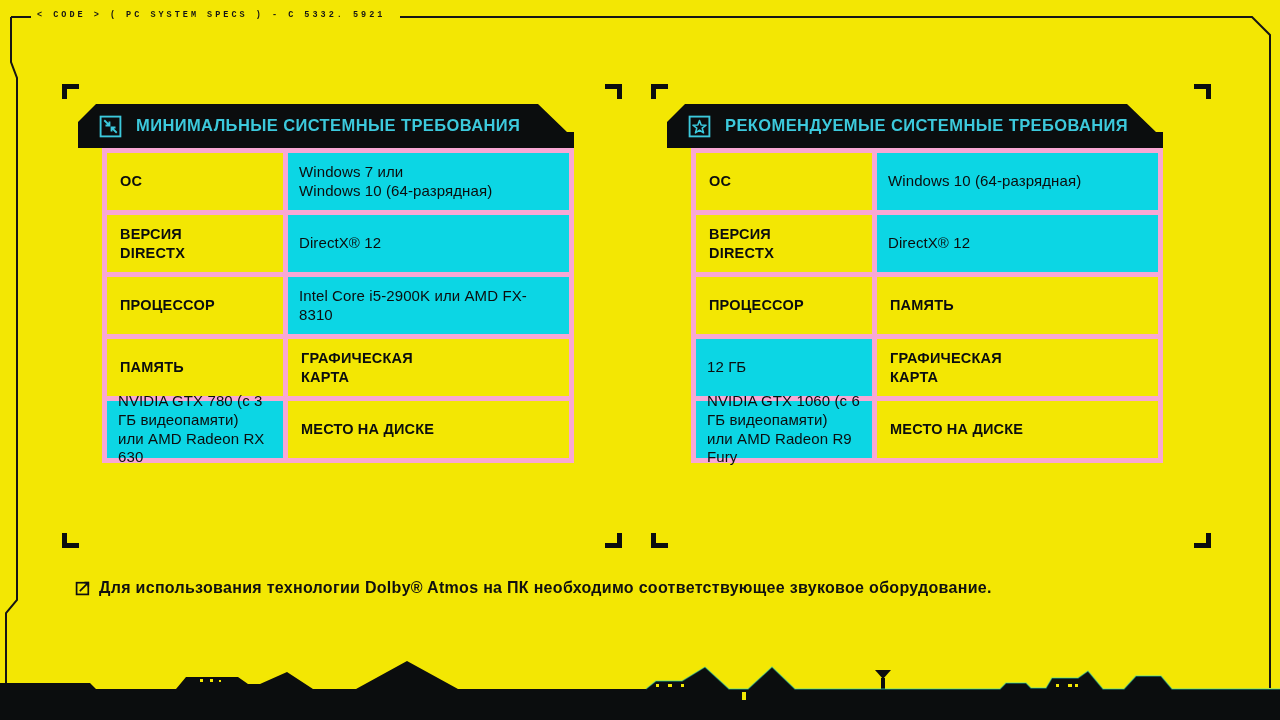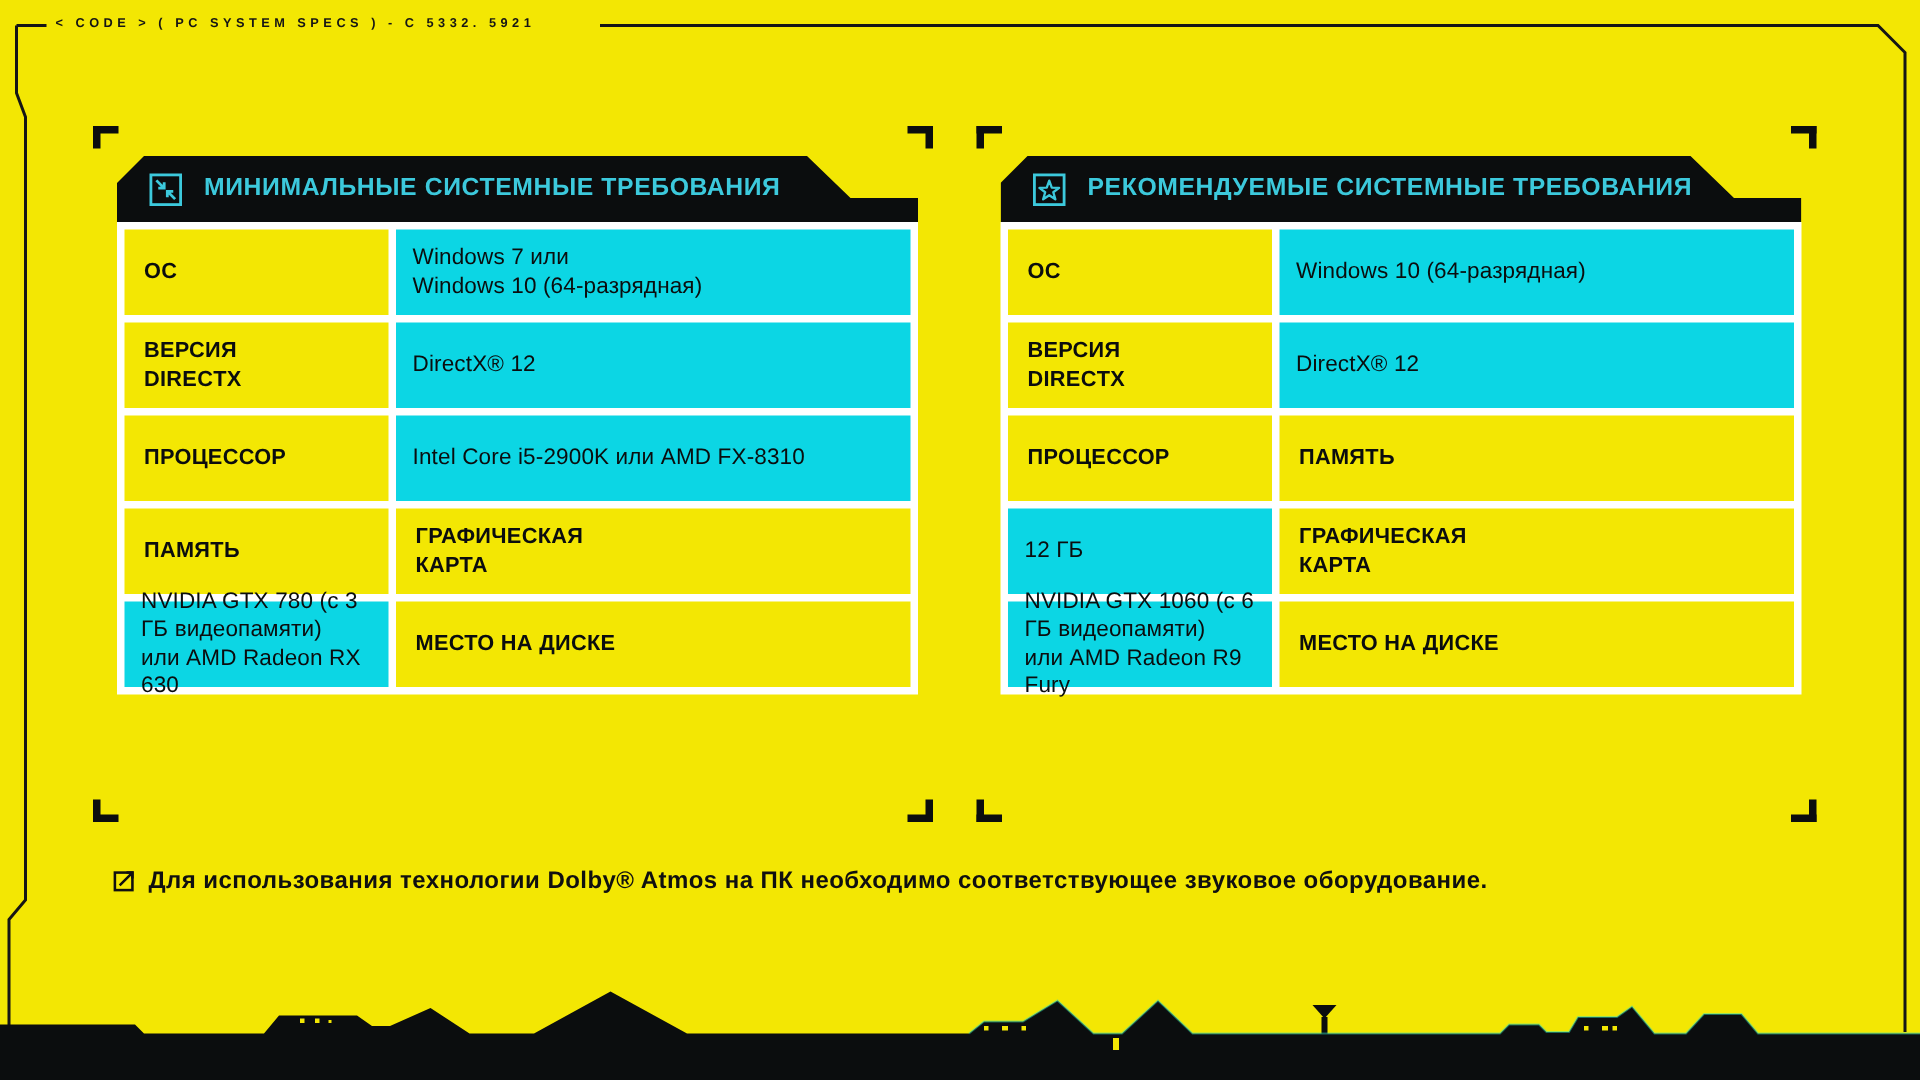--- a/index.html
+++ b/index.html
@@ -8,69 +8,69 @@
     position:relative; width:1280px; height:720px;
     background:#f3e703;
     font-family:"Liberation Sans", sans-serif;
     color:#0b0d0e;
   }
   svg { display:block; }
 
   
   .top-code {
     position:absolute; left:37px; top:10px;
-    font-family:Liberation Sans, sans-serif;
+    font-family:Liberation Mono, monospace;
     font-size:8.5px; font-weight:bold; letter-spacing:3px;
     color:#151515; white-space:nowrap;
   }
   .frame-svg { position:absolute; left:0; top:0; }
 
   
   .bk { position:absolute; width:17px; height:15px; border:0 solid #0b0d0e; }
   .bk-tl { border-top-width:5px; border-left-width:5px; }
   .bk-tr { border-top-width:5px; border-right-width:5px; }
   .bk-bl { border-bottom-width:5px; border-left-width:5px; }
   .bk-br { border-bottom-width:5px; border-right-width:5px; }
 
   
-  .panel { position:absolute; top:104px; width:534px; }
+  .panel { position:absolute; top:104px; width:496px; }
   .panel-min { left:78px; }
   .panel-rec { left:667px; }
   .panel-header {
     height:44px; background:#0b0d0e;
     clip-path: polygon(18px 0, 460px 0, 489px 28px, 100% 28px, 100% 100%, 0 100%, 0 18px);
     display:flex; align-items:center; gap:13px; padding-left:20px;
   }
   .panel-title {
     color:#3cc9dc; font-size:16.5px; font-weight:bold;
     letter-spacing:0.4px; white-space:nowrap; padding-bottom:2px;
   }
   .hdr-icon { flex:0 0 auto; }
   .panel-body {
-    background:#ffffff; padding:5px;
+    background:#f9a8d4; padding:5px;
     display:grid; grid-template-columns:176px 1fr;
-    grid-auto-rows:57px; gap:5px;
+    grid-auto-rows:57px; gap:5px;margin-left:24px;
   }
   .cell {
     display:flex; align-items:center;
     white-space:pre-line; line-height:1.25;
   }
   .cell.label {
     background:#f3e703; padding:0 13px;
     font-weight:bold; font-size:14.5px; letter-spacing:0.2px;
   }
   .cell.value {
     background:#0cd6e4; padding:0 11px;
     font-size:15px; letter-spacing:0.1px;
   }
 
   
   .footnote {
     position:absolute; left:75px; top:578px;
-    display:flex; align-items:flex-start; gap:7px;
+    display:flex; align-items:center; gap:7px;
   }
   .footnote-text {
     font-size:16px; font-weight:bold; letter-spacing:0.3px;
     color:#101010; white-space:nowrap; padding-top:1px;
   }
 
   .skyline { position:absolute; left:0; bottom:0; }
 </style>
 </head>
 <body>

